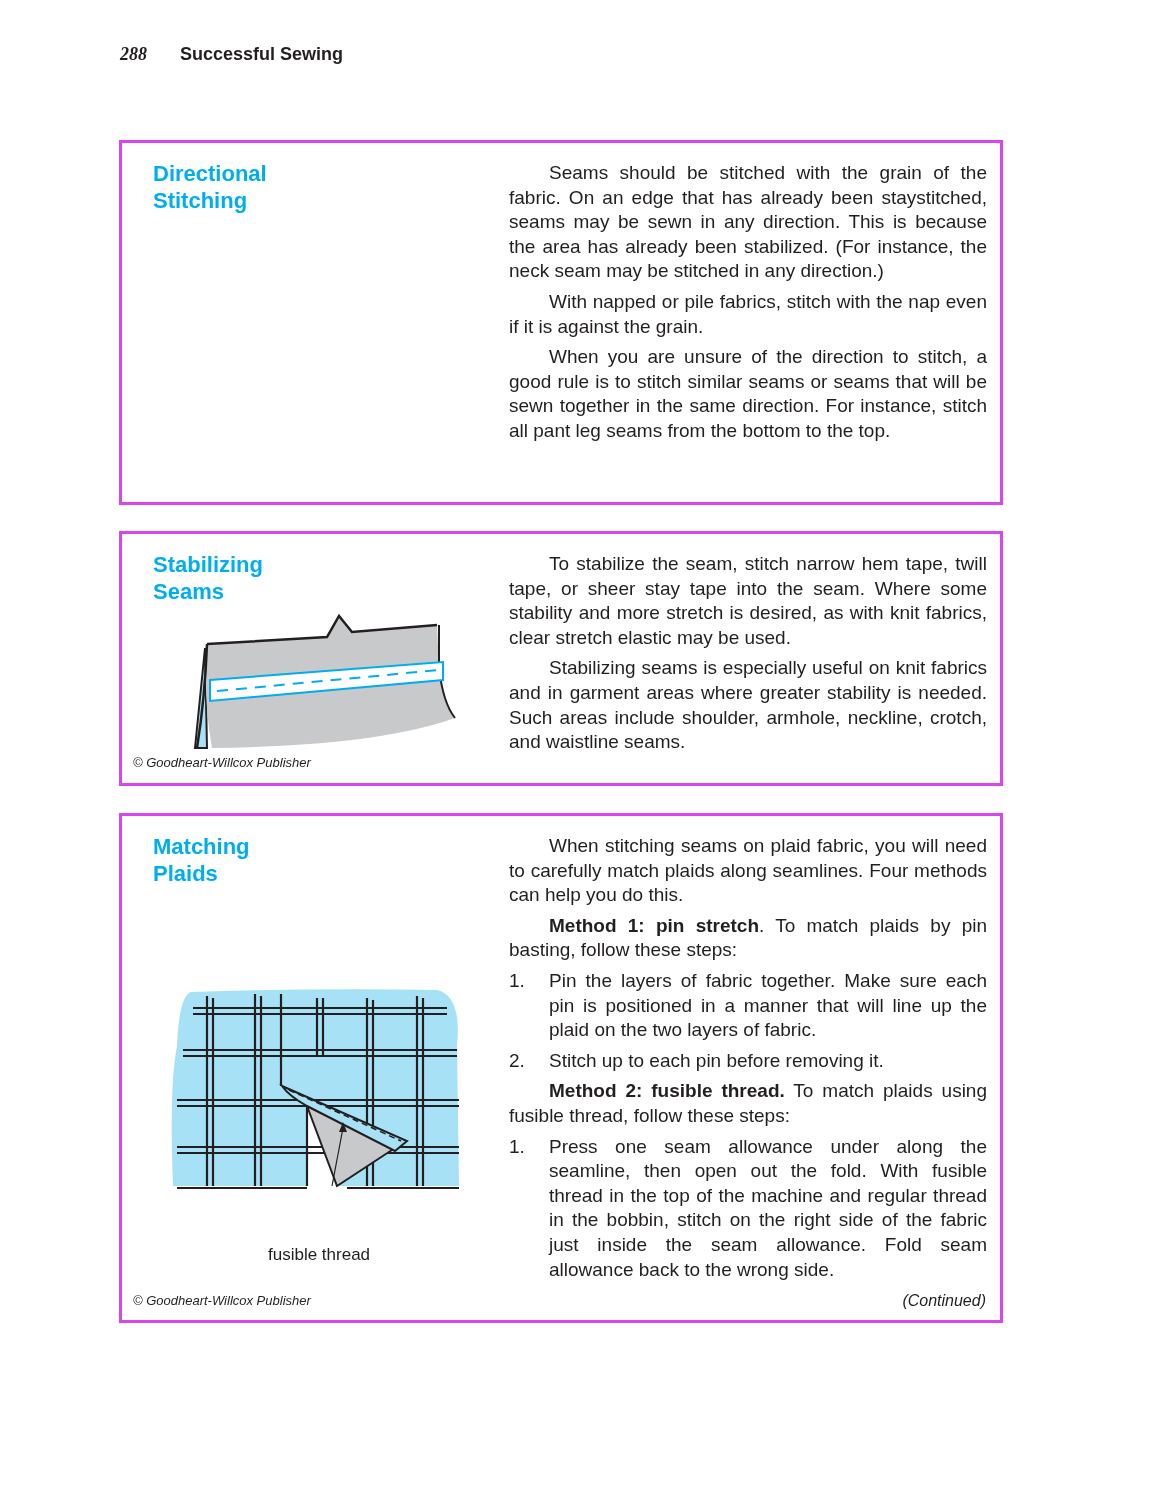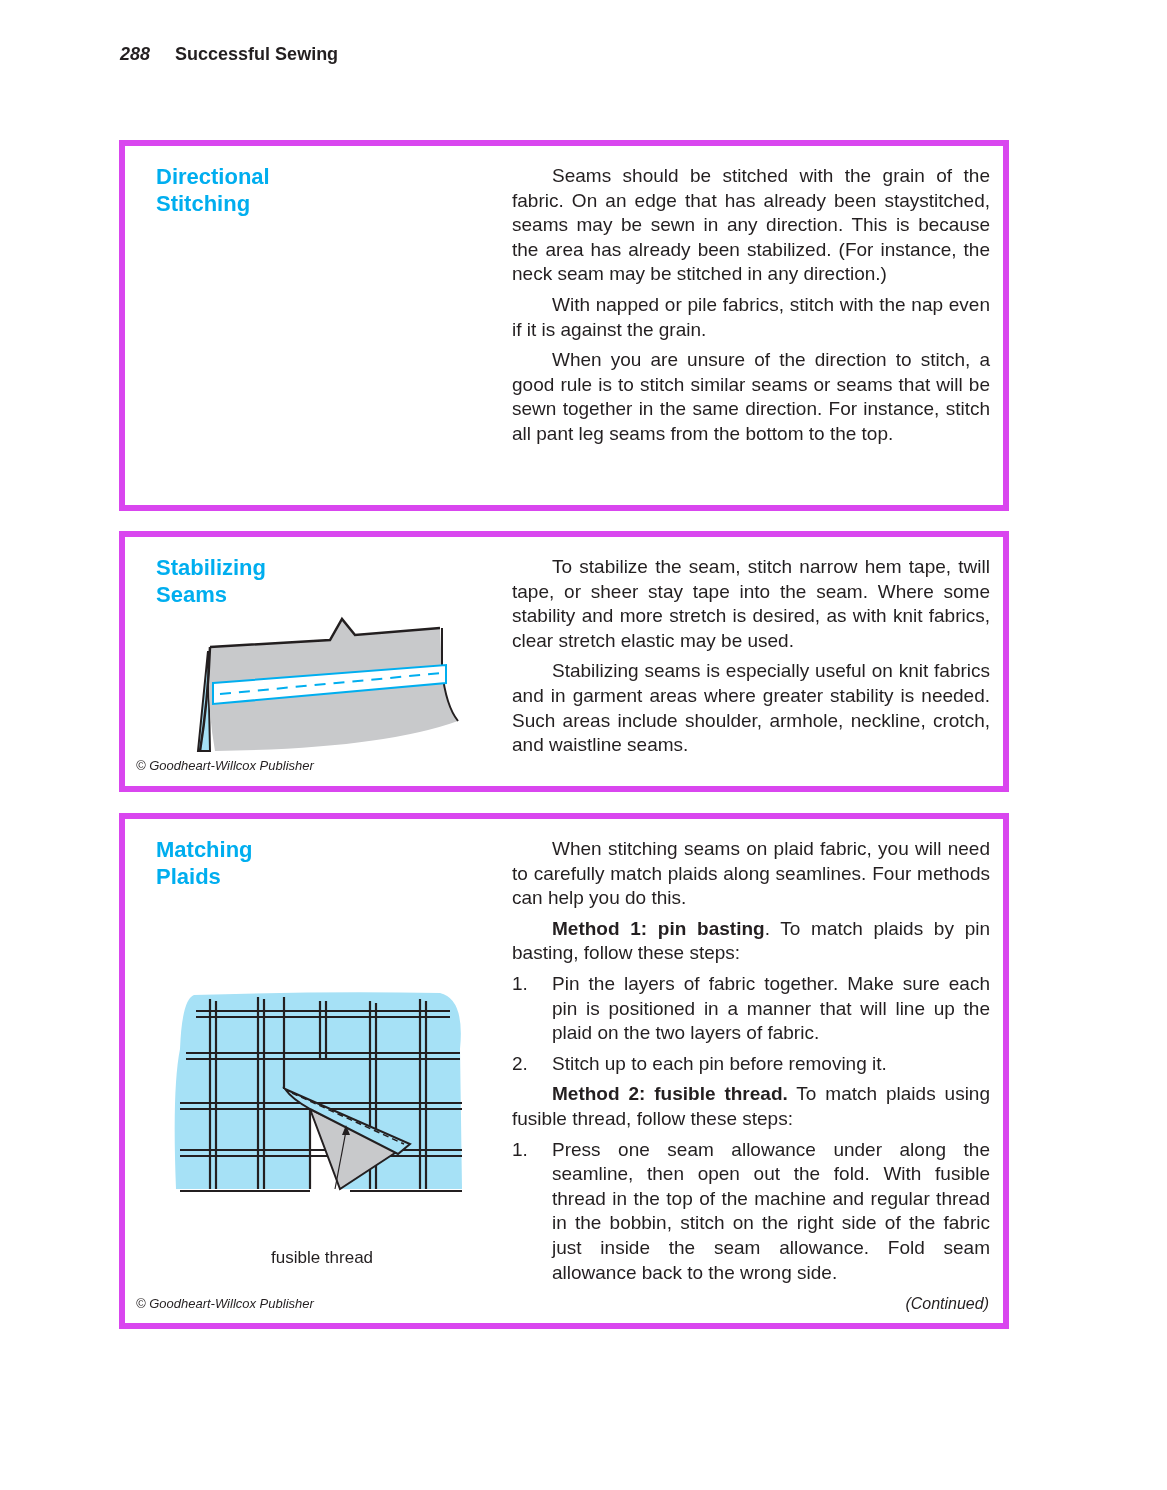--- a/index.html
+++ b/index.html
@@ -1,20 +1,20 @@
 <!DOCTYPE html>
 <html><head>
 <meta charset="utf-8">
 <style>
   html, body { margin: 0; padding: 0; background: #ffffff; }
   body { width: 1167px; height: 1490px; position: relative; overflow: hidden;
          font-family: "Liberation Sans", sans-serif; color: #231f20; }
   .running-head { position: absolute; left: 120px; top: 44px; font-size: 18px; font-weight: bold; }
-  .running-head .pg { font-style: italic; margin-right: 20px; }
-  .box { position: absolute; left: 119px; width: 878px; border: 6px solid #d946ef; box-sizing: content-box; }
+  .running-head .pg { font-style: italic; margin-right: 28px; font-family: Liberation Serif, serif; }
+  .box { position: absolute; left: 119px; width: 878px; border: 3px solid #d946ef; box-sizing: content-box; }
   .box-title { position: absolute; left: 31px; color: #00aeef; font-weight: bold; font-size: 22px; line-height: 27px; white-space: pre-line; }
   .box-body { position: absolute; left: 387px; width: 478px; font-size: 19px; line-height: 24.6px; }
   .box-body p { margin: 0 0 6px 0; text-align: justify; text-align-last: left; text-indent: 40px; }
   .box-body ol { list-style: none; margin: 0 0 6px 0; padding: 0; }
   .box-body li { position: relative; padding-left: 40px; text-align: justify; margin-bottom: 6px; }
   .box-body li .num { position: absolute; left: 0; top: 0; }
   .credit { position: absolute; left: 11px; font-style: italic; font-size: 13px; color: #231f20; }
   .continued { position: absolute; right: 14px; font-style: italic; font-size: 16px; text-align: right; }
   .fig { position: absolute; }
   .fig-label { position: absolute; font-size: 17px; }
@@ -88,21 +88,21 @@
     <line x1="140" y1="120" x2="140" y2="200" stroke="#231f20" stroke-width="2.2"></line>
     <path d="M115 100 L240 155 L228 165 L140 120 Q122 110 115 100 Z" fill="#a6e1f6" stroke="#231f20" stroke-width="2"></path>
     <path d="M122 104 L234 155" stroke="#231f20" stroke-width="1.5" stroke-dasharray="6 4"></path>
     <path d="M176 142 L165 200" stroke="#231f20" stroke-width="1.2"></path>
     <path d="M176 136 L172 146 L180 146 Z" fill="#231f20"></path>
   </svg>
   <div class="fig-label" style="left:146px;top:429px;">fusible thread</div>
   <div class="credit" style="top:477px;">© Goodheart-Willcox Publisher</div>
   <div class="box-body" style="top:18px;">
     <p>When stitching seams on plaid fabric, you will need to carefully match plaids along seamlines. Four methods can help you do this.</p>
-    <p><b>Method 1: pin basting</b><span>. To match plaids by pin basting, follow these steps:</span></p>
+    <p><b>Method 1: pin stretch</b><span>. To match plaids by pin basting, follow these steps:</span></p>
     <ol>
       <li><span class="num">1.</span><span>Pin the layers of fabric together. Make sure each pin is positioned in a manner that will line up the plaid on the two layers of fabric.</span></li>
       <li><span class="num">2.</span><span>Stitch up to each pin before removing it.</span></li>
     </ol>
     <p><b>Method 2: fusible thread.</b><span> To match plaids using fusible thread, follow these steps:</span></p>
     <ol>
       <li><span class="num">1.</span><span>Press one seam allowance under along the seamline, then open out the fold. With fusible thread in the top of the machine and regular thread in the bobbin, stitch on the right side of the fabric just inside the seam allowance. Fold seam allowance back to the wrong side.</span></li>
     </ol>
   </div>
   <div class="continued" style="top:476px;">(Continued)</div>

